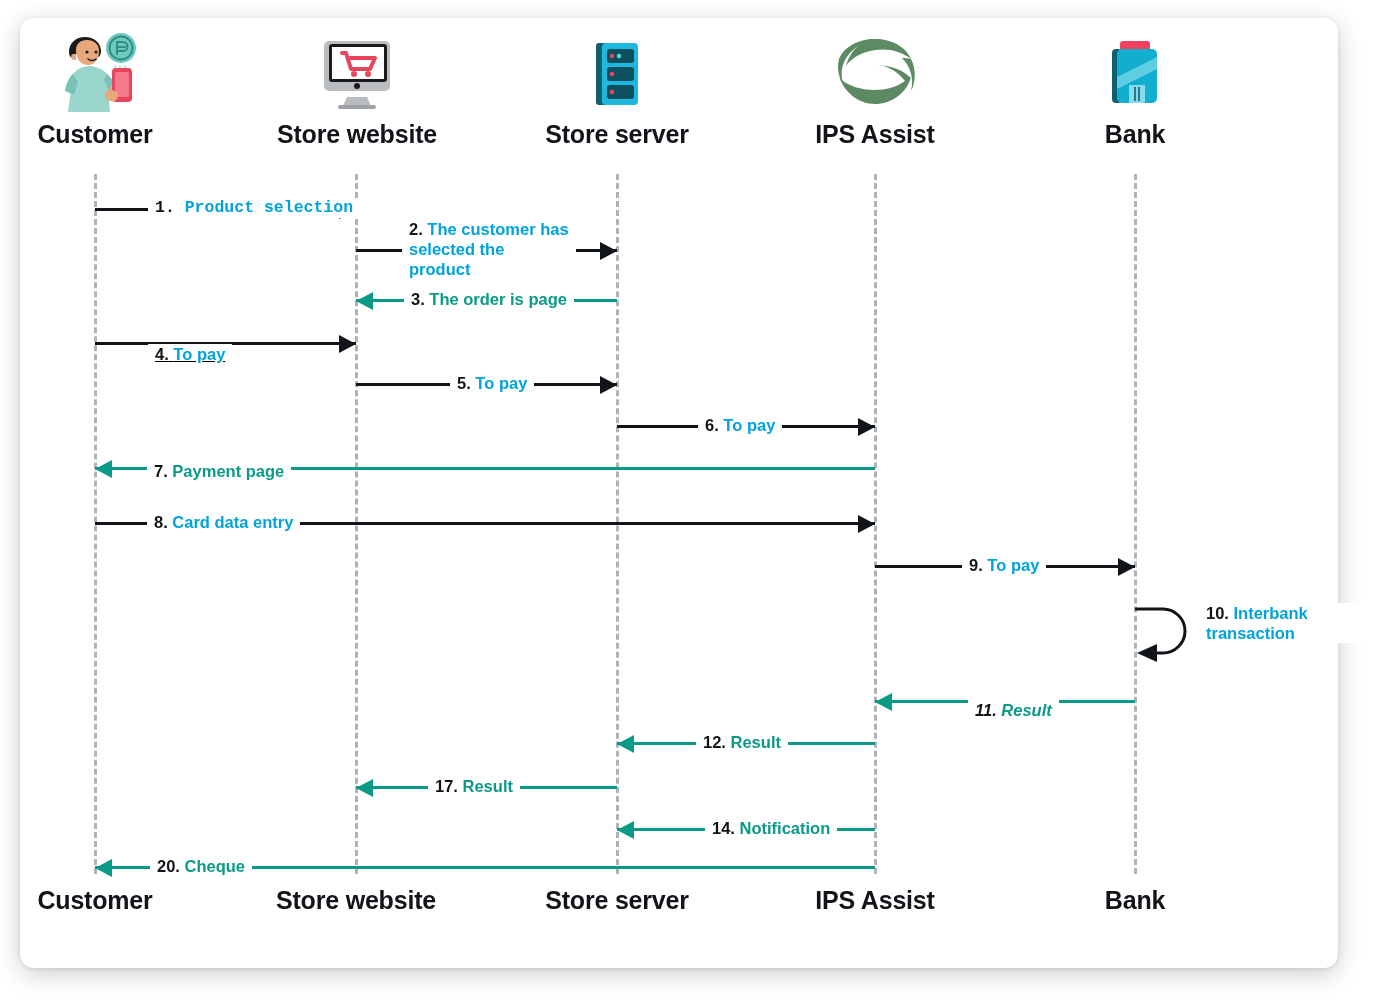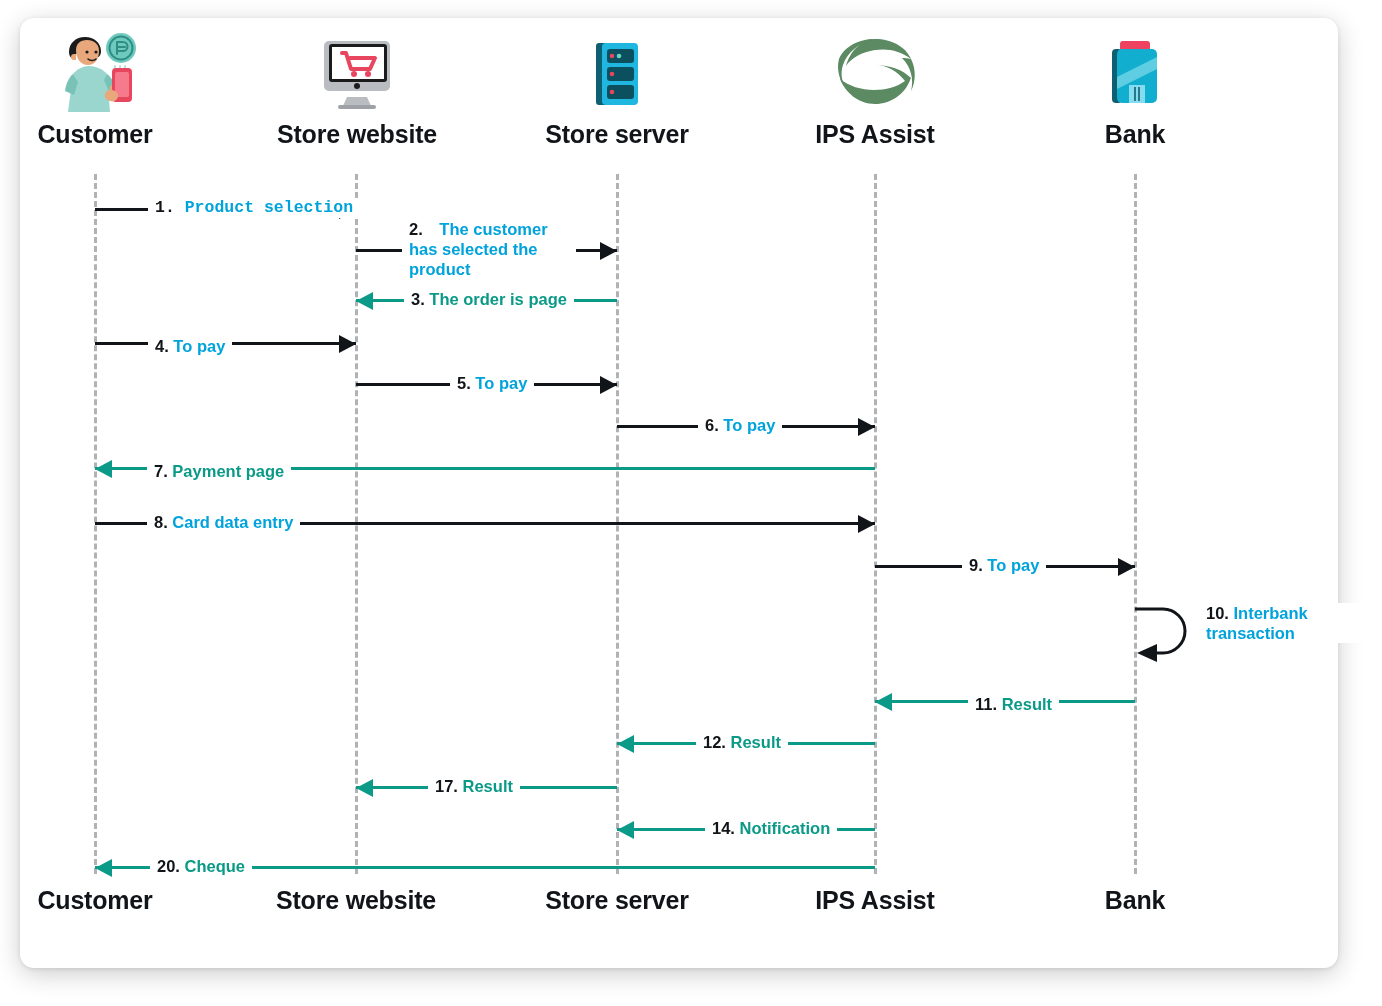--- a/index.html
+++ b/index.html
@@ -231,31 +231,31 @@
 
     <div id="messages">
         <div class="msg" style="left: 0px; top: 208px;">
           <div class="msg-line" style="left: 95px; width: 261px; border-top-color: rgb(17, 20, 24);"></div>
           <div class="msg-head right" style="top: -7px; left: 339px; border-left-color: rgb(17, 20, 24);"></div>
           <div class="msg-text" style="left: 148px; top: 0px; font-family: Liberation Mono, monospace;"><span class="msg-num">1. </span><span style="color: rgb(0, 163, 220);">Product selection</span></div>
         </div>
         <div class="msg" style="left: 0px; top: 249px;">
           <div class="msg-line" style="left: 356px; width: 261px; border-top-color: rgb(17, 20, 24);"></div>
           <div class="msg-head right" style="top: -7px; left: 600px; border-left-color: rgb(17, 20, 24);"></div>
-          <div class="msg-text two-line" style="left: 402px; top: 0px;"><span class="msg-num">2. </span><span style="color: rgb(0, 163, 220); margin-left: 12px;">The customer has selected the product</span></div>
+          <div class="msg-text two-line" style="left: 402px; top: 0px;"><span class="msg-num">2. </span><span style="color: rgb(0, 163, 220);">The customer has selected the product</span></div>
         </div>
         <div class="msg" style="left: 0px; top: 299px;">
           <div class="msg-line" style="left: 356px; width: 261px; border-top-color: rgb(11, 154, 135);"></div>
           <div class="msg-head left" style="top: -7px; left: 356px; border-right-color: rgb(11, 154, 135);"></div>
           <div class="msg-text" style="left: 404px; top: 0px;"><span class="msg-num">3. </span><span style="color: rgb(11, 154, 135);">The order is page</span></div>
         </div>
         <div class="msg" style="left: 0px; top: 342px;">
           <div class="msg-line" style="left: 95px; width: 261px; border-top-color: rgb(17, 20, 24);"></div>
           <div class="msg-head right" style="top: -7px; left: 339px; border-left-color: rgb(17, 20, 24);"></div>
-          <div class="msg-text" style="left: 148px; top: 4px;"><span class="msg-num">4. </span><span style="color: rgb(0, 163, 220);">To pay</span></div>
+          <div class="msg-text" style="left: 148px; top: 12px; text-decoration: underline;"><span class="msg-num">4. </span><span style="color: rgb(0, 163, 220);">To pay</span></div>
         </div>
         <div class="msg" style="left: 0px; top: 383px;">
           <div class="msg-line" style="left: 356px; width: 261px; border-top-color: rgb(17, 20, 24);"></div>
           <div class="msg-head right" style="top: -7px; left: 600px; border-left-color: rgb(17, 20, 24);"></div>
           <div class="msg-text" style="left: 450px; top: 0px;"><span class="msg-num">5. </span><span style="color: rgb(0, 163, 220);">To pay</span></div>
         </div>
         <div class="msg" style="left: 0px; top: 425px;">
           <div class="msg-line" style="left: 617px; width: 258px; border-top-color: rgb(17, 20, 24);"></div>
           <div class="msg-head right" style="top: -7px; left: 858px; border-left-color: rgb(17, 20, 24);"></div>
           <div class="msg-text" style="left: 698px; top: 0px;"><span class="msg-num">6. </span><span style="color: rgb(0, 163, 220);">To pay</span></div>
@@ -278,21 +278,21 @@
         <div class="msg" style="left: 0px; top: 623px;">
           <div class="selfloop" style="left: 1133px; top: -20px;"><svg width="70" height="66" viewBox="0 0 70 66">
               <path d="M2 6 H30 a22 22 0 0 1 0 44 H22" fill="none" stroke="#111418" stroke-width="3"></path>
               <path d="M24 41 L24 59 L4 50 Z" fill="#111418"></path>
             </svg></div>
           <div class="msg-text two-line" style="left: 1199px; top: 0px;"><span class="msg-num">10. </span><span style="color: rgb(0, 163, 220);">Interbank transaction</span></div>
         </div>
         <div class="msg" style="left: 0px; top: 700px;">
           <div class="msg-line" style="left: 875px; width: 260px; border-top-color: rgb(11, 154, 135);"></div>
           <div class="msg-head left" style="top: -7px; left: 875px; border-right-color: rgb(11, 154, 135);"></div>
-          <div class="msg-text" style="left: 968px; top: 4px;"><span class="msg-num">11. </span><span style="color: rgb(11, 154, 135);">Result</span></div>
+          <div class="msg-text" style="left: 968px; top: 10px; font-style: italic;"><span class="msg-num">11. </span><span style="color: rgb(11, 154, 135);">Result</span></div>
         </div>
         <div class="msg" style="left: 0px; top: 742px;">
           <div class="msg-line" style="left: 617px; width: 258px; border-top-color: rgb(11, 154, 135);"></div>
           <div class="msg-head left" style="top: -7px; left: 617px; border-right-color: rgb(11, 154, 135);"></div>
           <div class="msg-text" style="left: 696px; top: 0px; text-align: right;"><span class="msg-num">12. </span><span style="color: rgb(11, 154, 135);">Result</span></div>
         </div>
         <div class="msg" style="left: 0px; top: 786px;">
           <div class="msg-line" style="left: 356px; width: 261px; border-top-color: rgb(11, 154, 135);"></div>
           <div class="msg-head left" style="top: -7px; left: 356px; border-right-color: rgb(11, 154, 135);"></div>
           <div class="msg-text" style="left: 428px; top: 0px;"><span class="msg-num">17. </span><span style="color: rgb(11, 154, 135);">Result</span></div>

